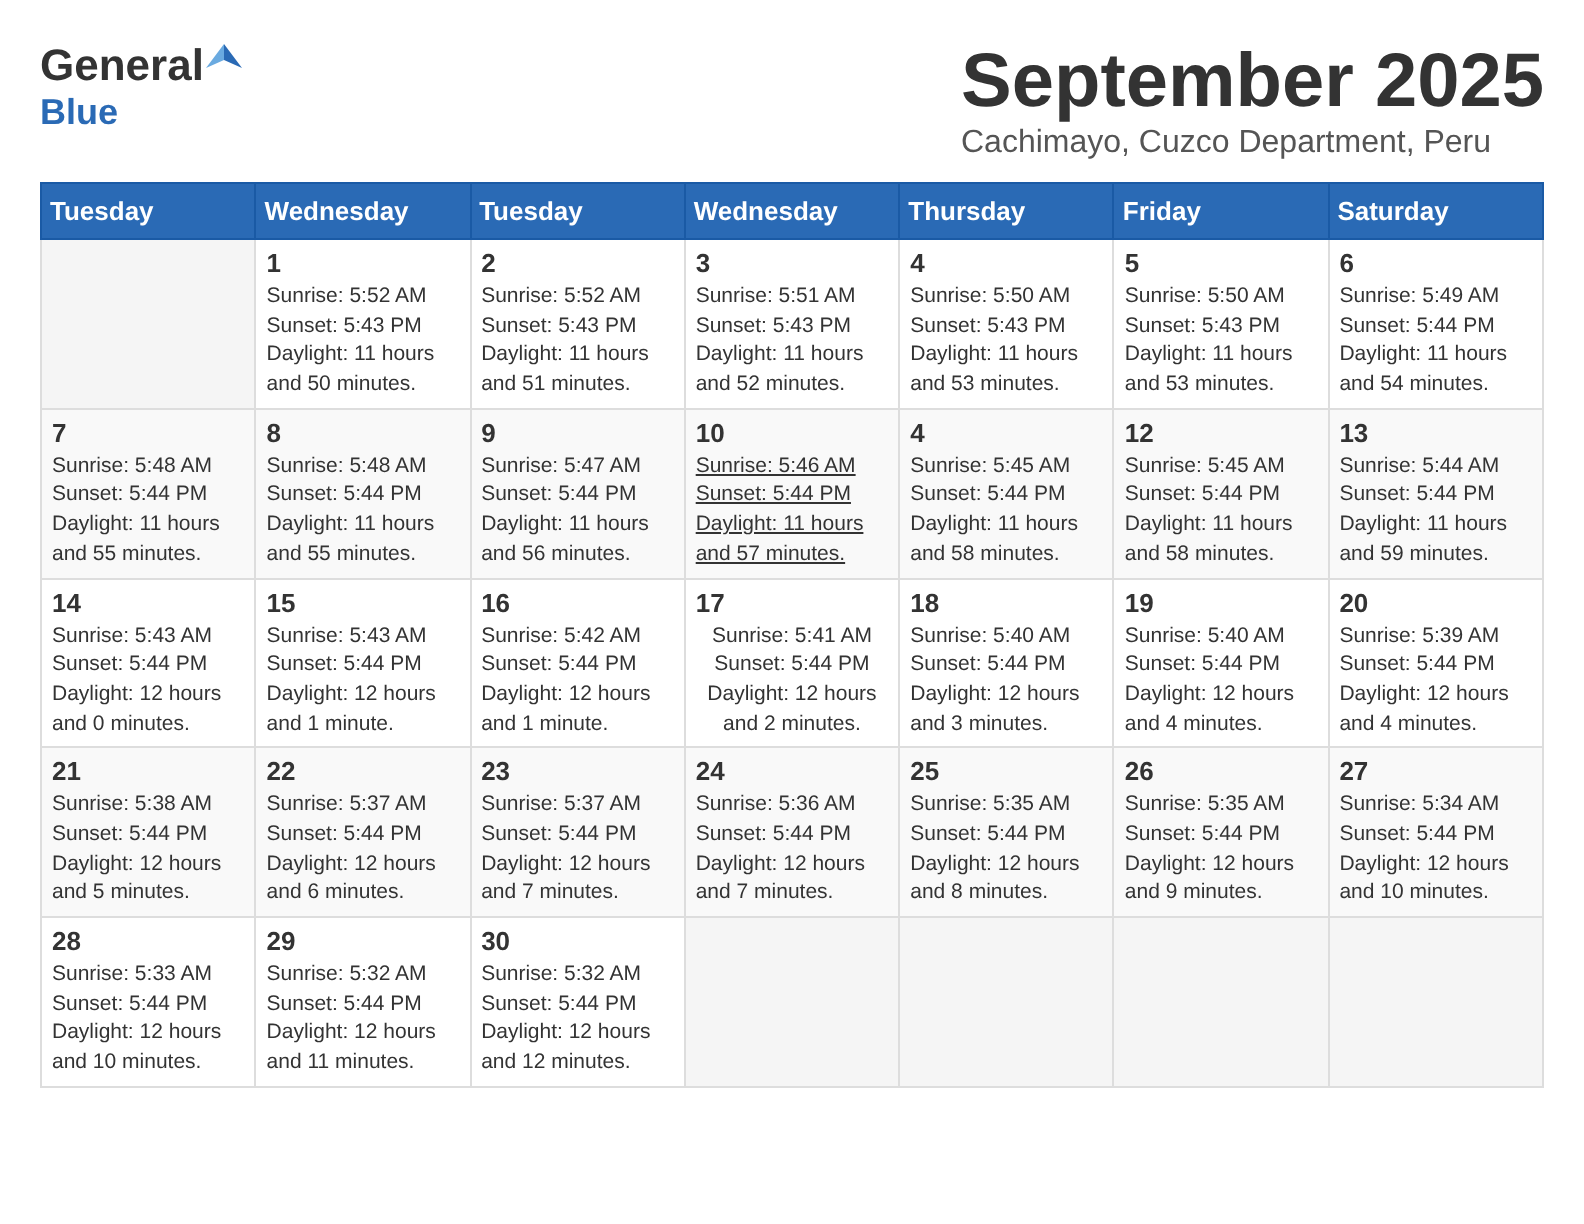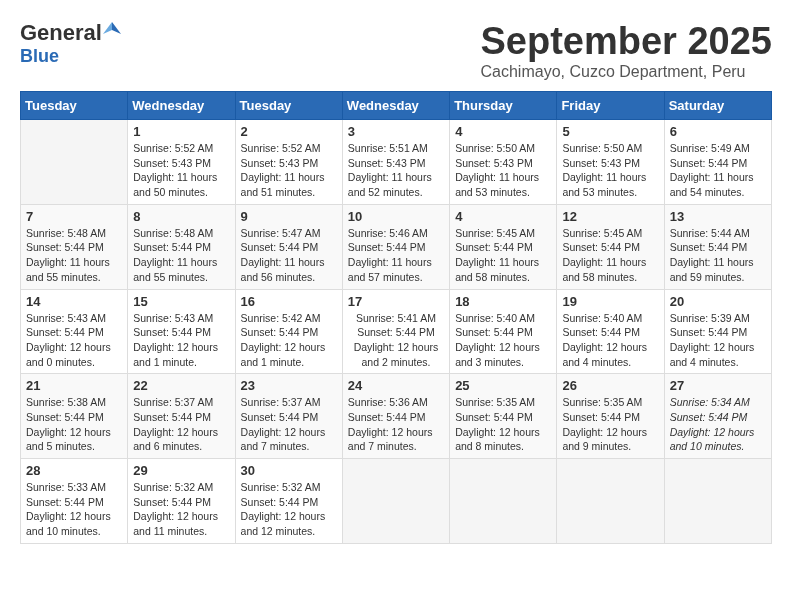--- a/index.html
+++ b/index.html
@@ -180,21 +180,21 @@
         </td>
         <td>
           <span class="day-number">9</span>
           <div class="day-info" style="white-space: pre-line;">Sunrise: 5:47 AM
 Sunset: 5:44 PM
 Daylight: 11 hours
 and 56 minutes.</div>
         </td>
         <td>
           <span class="day-number">10</span>
-          <div class="day-info" style="white-space: pre-line;">Sunrise: 5:46 AM
+          <div class="day-info" style="white-space: pre-line; text-decoration: underline;">Sunrise: 5:46 AM
 Sunset: 5:44 PM
 Daylight: 11 hours
 and 57 minutes.</div>
         </td>
         <td>
           <span class="day-number">4</span>
           <div class="day-info" style="white-space: pre-line;">Sunrise: 5:45 AM
 Sunset: 5:44 PM
 Daylight: 11 hours
 and 58 minutes.</div>
@@ -303,21 +303,21 @@
         </td>
         <td>
           <span class="day-number">26</span>
           <div class="day-info" style="white-space: pre-line;">Sunrise: 5:35 AM
 Sunset: 5:44 PM
 Daylight: 12 hours
 and 9 minutes.</div>
         </td>
         <td>
           <span class="day-number">27</span>
-          <div class="day-info" style="white-space: pre-line; font-style: italic;">Sunrise: 5:34 AM
+          <div class="day-info" style="white-space: pre-line;">Sunrise: 5:34 AM
 Sunset: 5:44 PM
 Daylight: 12 hours
 and 10 minutes.</div>
         </td>
       </tr>
       <tr class="row-odd">
         <td>
           <span class="day-number">28</span>
           <div class="day-info" style="white-space: pre-line;">Sunrise: 5:33 AM
 Sunset: 5:44 PM

